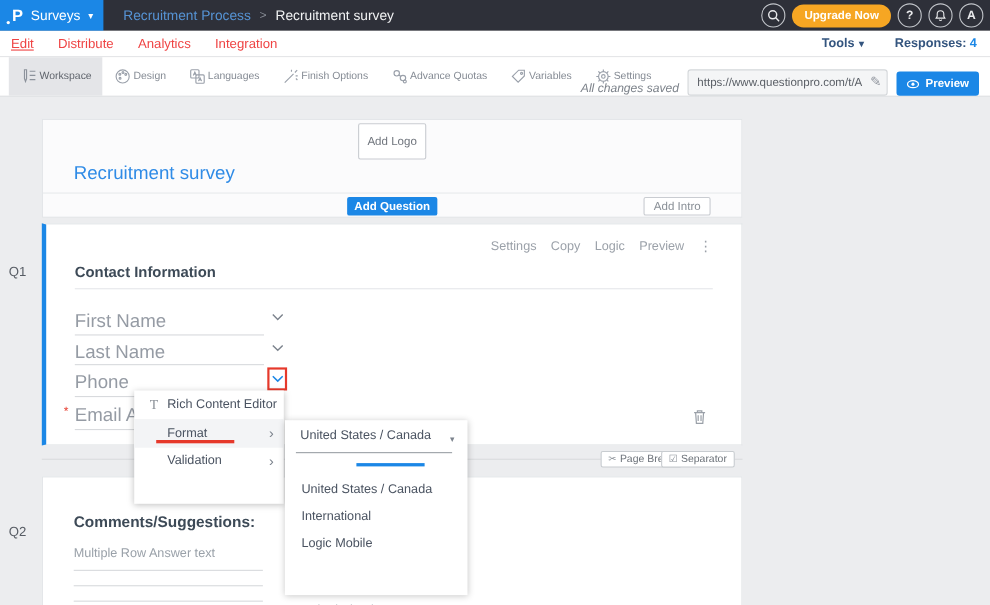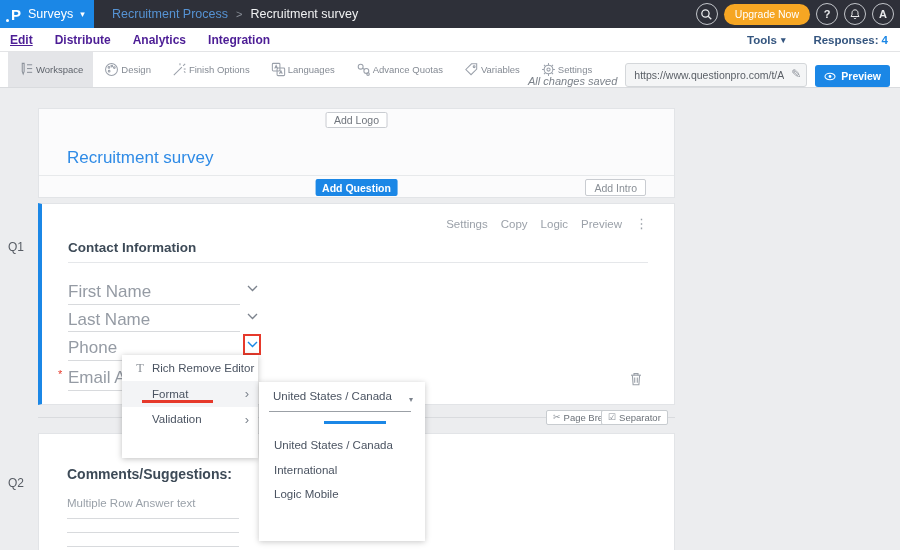--- a/index.html
+++ b/index.html
@@ -17,25 +17,25 @@
   .logo-product { color:#fff; font-size:12.5px; }
   .caret { font-size:9px; color:#fff; }
   .breadcrumb { position:absolute; left:112px; top:0; height:28px; display:flex; align-items:center; gap:8px; font-size:12.5px; }
   .bc-parent { color:#5693d4; cursor:pointer; }
   .bc-sep { color:#8a8f98; font-size:11px; }
   .bc-current { color:#f1f2f3; }
   .top-right { position:absolute; right:6px; top:3px; height:22px; display:flex; align-items:center; gap:6px; }
   .circle-btn { width:22px; height:22px; border:1.4px solid #c2c5ca; border-radius:50%;
     display:flex; align-items:center; justify-content:center; color:#e9eaec; font-size:11px; font-weight:bold; cursor:pointer; }
   .upgrade-btn { height:21px; padding:0 11px; background:#f6a623; border:none; border-radius:11px;
-    color:#fff; font-size:10.5px; font-weight:normal; font-family:"Liberation Sans",sans-serif; cursor:pointer; }
+    color:#fff; font-size:10.5px; font-weight:bold; font-family:"Liberation Sans",sans-serif; cursor:pointer; }
   
   #nav2 { position:absolute; left:0; top:28px; width:900px; height:24px; background:#fff; border-bottom:1px solid #e3e4e6; }
   .nav-tabs { position:absolute; left:10px; top:0; height:24px; display:flex; gap:22px; align-items:center; }
-  .nav-tab { font-size:12px; font-weight:700; color:#4c1d95; cursor:pointer; line-height:20px; }
+  .nav-tab { font-size:12px; font-weight:400; color:#ef4444; cursor:pointer; line-height:20px; }
   .nav-tab.active { text-decoration:underline; }
   .nav-right { position:absolute; right:12px; top:0; height:24px; display:flex; gap:28px; align-items:center; font-size:11.5px; font-weight:600; color:#34557f; }
   .tools { cursor:pointer; display:flex; align-items:center; gap:4px; }
   .tools .caret { color:#34557f; }
   .resp-count { color:#1b87e6; margin-left:3px; }
   
   #toolbar { position:absolute; left:0; top:52px; width:900px; height:36px; background:#fff; border-bottom:1px solid #d9dbde; }
   .tb-items { position:absolute; left:8px; top:0; height:35px; display:flex; }
   .tb-item { height:35px; padding:0 10px; display:flex; flex-direction:row; align-items:center; justify-content:center; gap:1px; cursor:pointer; color:#9aa0aa; }
   .tb-item.active { background:#e4e5e8; color:#8c929b; }
@@ -49,21 +49,21 @@
     font-size:10.5px; color:#5a5f66; padding:0 22px 0 8px; font-family:"Liberation Sans",sans-serif; }
   .url-edit { position:absolute; right:6px; top:4px; font-size:12px; color:#8a8f98; cursor:pointer; }
   .preview-btn { height:22px; padding:0 9px; background:#1b87e6; border:none; border-radius:3px; color:#fff;
     font-size:10.5px; font-weight:bold; display:flex; align-items:center; gap:5px; cursor:pointer; font-family:"Liberation Sans",sans-serif; }
   
   #main { position:absolute; left:0; top:88px; width:900px; height:462px; background:#ecedef; }
   .card { position:absolute; background:#fff; border:1px solid #e2e4e7; }
   .q-gutter-label { position:absolute; font-size:12px; color:#575c64; }
   
   #top-card { left:38px; top:20px; width:637px; height:90px; background:#fbfbfc; }
-  .add-logo { position:absolute; left:50%; transform:translateX(-50%); top:3px; height:16px; padding:0 8px;
+  .add-logo { position:absolute; left:50%; transform:translateX(-50%); top:3px; height:33px; padding:0 8px;
     background:#fff; border:1px solid #c9ccd1; border-radius:2px; font-size:10.5px; color:#70757d; cursor:pointer; font-family:"Liberation Sans",sans-serif; }
   .survey-title { position:absolute; left:28px; top:39px; font-size:17px; color:#2f8be6; cursor:text; }
   .top-card-divider { position:absolute; left:0; top:66px; width:100%; border-top:1px solid #e7e9eb; }
   .add-question { position:absolute; left:50%; transform:translateX(-50%); top:70px; height:17px; padding:0 7px;
     background:#1b87e6; border:none; border-radius:2px; color:#fff; font-size:10.5px; font-weight:bold; cursor:pointer; font-family:"Liberation Sans",sans-serif; }
   .add-intro { position:absolute; right:28px; top:70px; height:17px; padding:0 8px;
     background:#fff; border:1px solid #c9ccd1; border-radius:2px; color:#8a9097; font-size:10.5px; cursor:pointer; font-family:"Liberation Sans",sans-serif; }
   
   #q1-card { left:38px; top:115px; width:637px; height:202px; border-left:4px solid #1b87e6; }
   .q-actions { position:absolute; right:26px; top:13px; display:flex; align-items:center; gap:13px; font-size:11.5px; color:#9ba1a9; }
@@ -182,36 +182,36 @@
           <circle cx="9" cy="9" r="6.3"></circle>
           <circle cx="6.3" cy="6.8" r="0.9"></circle>
             <circle cx="9.3" cy="5.3" r="0.9"></circle>
             <circle cx="12" cy="7" r="0.9"></circle>
             <circle cx="6.5" cy="10.8" r="0.9"></circle>
         </svg>
         <span class="tb-label">Design</span>
       </div>
       <div class="tb-item">
         <svg width="17" height="17" viewBox="0 0 18 18">
+          <rect x="2.5" y="2.5" width="8" height="8" rx="1"></rect>
+          <rect x="7.5" y="7.5" width="8" height="8" rx="1"></rect>
+          <path d="M5 8 l1.5 -3.2 L8 8 M5.6 6.9 h1.9"></path>
+          <path d="M10 13.5 l1.5 -3.2 1.5 3.2 M10.6 12.4 h1.9"></path>
+        </svg>
+        <span class="tb-label">Languages</span>
+      </div>
+      <div class="tb-item">
+        <svg width="17" height="17" viewBox="0 0 18 18">
           <line x1="3" y1="15" x2="11.5" y2="6.5"></line>
           <line x1="12.8" y1="5.2" x2="15" y2="3"></line>
           <line x1="13.5" y1="8.5" x2="15.5" y2="8.5"></line>
           <line x1="9.5" y1="2.5" x2="9.5" y2="4.5"></line>
           <line x1="13.8" y1="11" x2="15.2" y2="12.4"></line>
         </svg>
         <span class="tb-label">Finish Options</span>
-      </div>
-      <div class="tb-item">
-        <svg width="17" height="17" viewBox="0 0 18 18">
-          <rect x="2.5" y="2.5" width="8" height="8" rx="1"></rect>
-          <rect x="7.5" y="7.5" width="8" height="8" rx="1"></rect>
-          <path d="M5 8 l1.5 -3.2 L8 8 M5.6 6.9 h1.9"></path>
-          <path d="M10 13.5 l1.5 -3.2 1.5 3.2 M10.6 12.4 h1.9"></path>
-        </svg>
-        <span class="tb-label">Languages</span>
       </div>
       <div class="tb-item">
         <svg width="17" height="17" viewBox="0 0 18 18">
           <circle cx="6" cy="6" r="2.6"></circle>
           <circle cx="12" cy="10.5" r="2.6"></circle>
           <line x1="7.9" y1="7.6" x2="10.1" y2="9"></line>
           <circle cx="13.8" cy="13.8" r="1.4"></circle>
         </svg>
         <span class="tb-label">Advance Quotas</span>
       </div>
@@ -313,21 +313,21 @@
 
     <div class="red-box">
       <svg width="11" height="7" viewBox="0 0 11 7" style="stroke:#1b87e6;fill:none;stroke-width:1.4">
           <polyline points="1,1 5.5,5.5 10,1"></polyline>
         </svg>
     </div>
 
     <div id="ctx-menu">
       <div class="menu-item">
         <span class="menu-ico tt">T</span>
-        <span class="menu-label">Rich Remove Editor</span>
+        <span class="menu-label">Rich Content Editor</span>
       </div>
       <div class="menu-item hover">
         <span class="menu-label">Format</span>
         <span class="menu-chev">›</span>
       </div>
       <div class="menu-item">
         <span class="menu-label">Validation</span>
         <span class="menu-chev">›</span>
       </div>
     </div>

